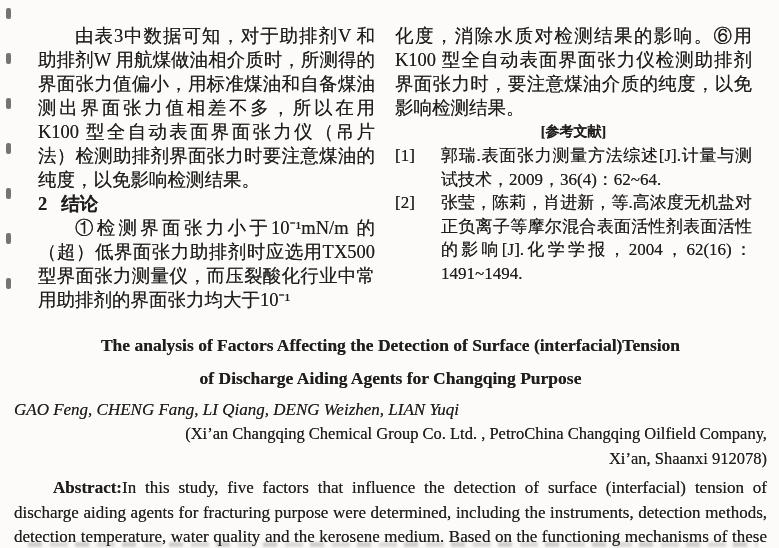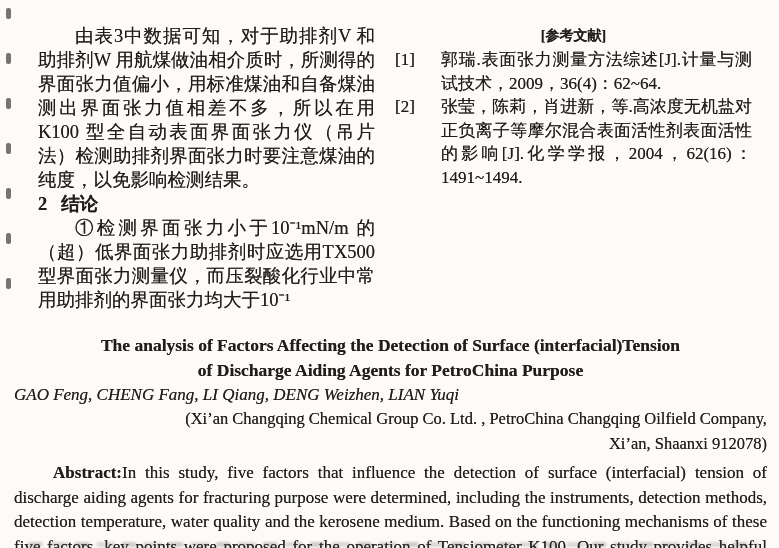--- a/index.html
+++ b/index.html
@@ -61,21 +61,21 @@
   
   .english{
     margin-top:21px;
     padding:0 12px 0 14px;
   }
   .en-title{
     text-align:center;
     font-weight:bold;
     font-size:17.5px;
     line-height:24.5px;
-    margin:0;
+    margin:8px;
   }
   .en-authors{
     font-style:italic;
     font-size:17px;
     line-height:24px;
     margin:1px 0 0 0;
   }
   .en-affil{
     text-align:right;
     font-size:16.5px;
@@ -121,36 +121,37 @@
 
     <div class="col col-left">
       <p class="indent">由表3中数据可知，对于助排剂V 和助排剂W 用航煤做油相介质时，所测得的界面张力值偏小，用标准煤油和自备煤油测出界面张力值相差不多，所以在用K100 型全自动表面界面张力仪（吊片法）检测助排剂界面张力时要注意煤油的纯度，以免影响检测结果。</p>
       <p class="section-heading">
         <span class="sec-no">2</span><span>结论</span>
       </p>
       <p class="indent">①检测界面张力小于10⁻¹mN/m 的（超）低界面张力助排剂时应选用TX500 型界面张力测量仪，而压裂酸化行业中常用助排剂的界面张力均大于10⁻¹</p>
     </div>
 
     <div class="col col-right">
+      <p>化度，消除水质对检测结果的影响。⑥用K100 型全自动表面界面张力仪检测助排剂界面张力时，要注意煤油介质的纯度，以免影响检测结果。</p>
       <p class="refs-header">[参考文献]</p>
       <div class="ref-item">
         <span class="ref-label">[1]</span>
         <span class="ref-text">郭瑞.表面张力测量方法综述[J].计量与测试技术，2009，36(4)：62~64.</span>
       </div>
       <div class="ref-item">
         <span class="ref-label">[2]</span>
         <span class="ref-text">张莹，陈莉，肖进新，等.高浓度无机盐对正负离子等摩尔混合表面活性剂表面活性的影响[J].化学学报，2004，62(16)：1491~1494.</span>
       </div>
     </div>
 
   </div>
 
   <div class="english">
     <p class="en-title">The analysis of Factors Affecting the Detection of Surface (interfacial)Tension</p>
-    <p class="en-title">of Discharge Aiding Agents for PetroChina Purpose</p>
+    <p class="en-title">of Discharge Aiding Agents for Changqing Purpose</p>
     <p class="en-authors">GAO Feng, CHENG Fang, LI Qiang, DENG Weizhen, LIAN Yuqi</p>
     <p class="en-affil">(Xi’an Changqing Chemical Group Co. Ltd. , PetroChina Changqing Oilfield Company,</p>
     <p class="en-affil">Xi’an, Shaanxi 912078)</p>
     <p class="en-abstract">
       <span class="abstract-label">Abstract:</span><span>In this study, five factors that influence the detection of surface (interfacial) tension of discharge aiding agents for fracturing purpose were determined, including the instruments, detection methods, detection temperature, water quality and the kerosene medium. Based on the functioning mechanisms of these five factors, key points were proposed for the operation of Tensiometer K100. Our study provides helpful experience and guidance for the detection of surface (interfacial) tension of discharge aiding agents for fracturing purpose.</span>
     </p>
   </div>
 
   <div class="edge-mark" style="top:8px"></div>
   <div class="edge-mark" style="top:53px"></div>

